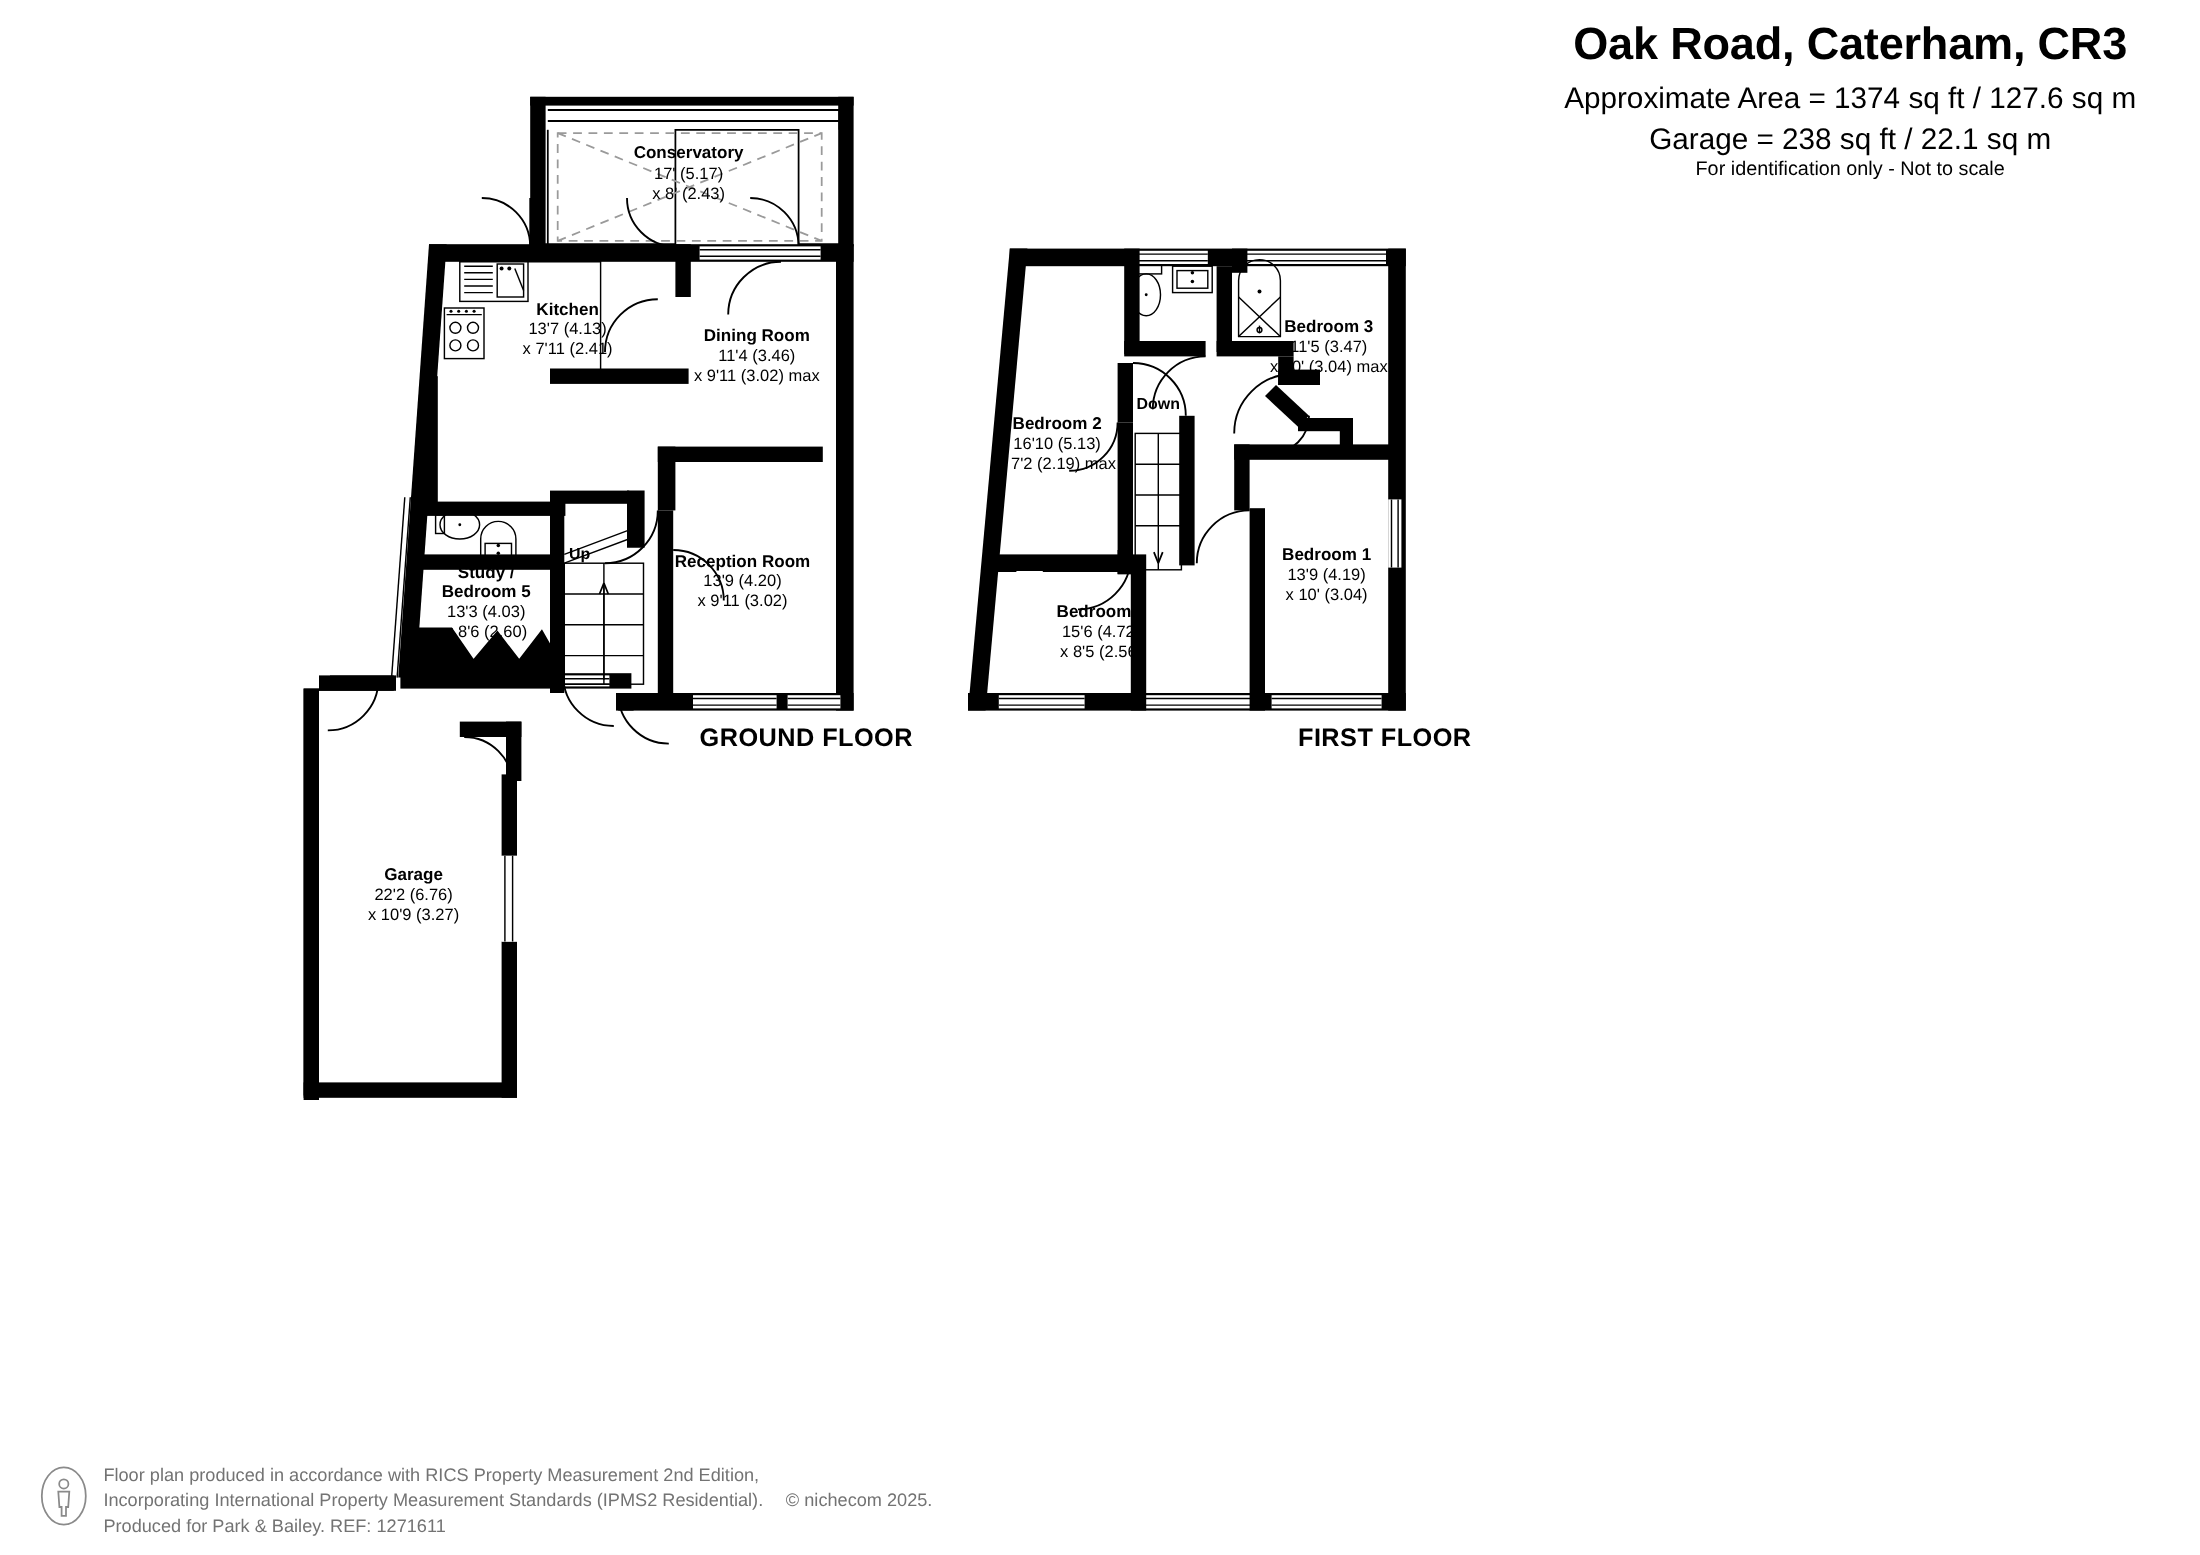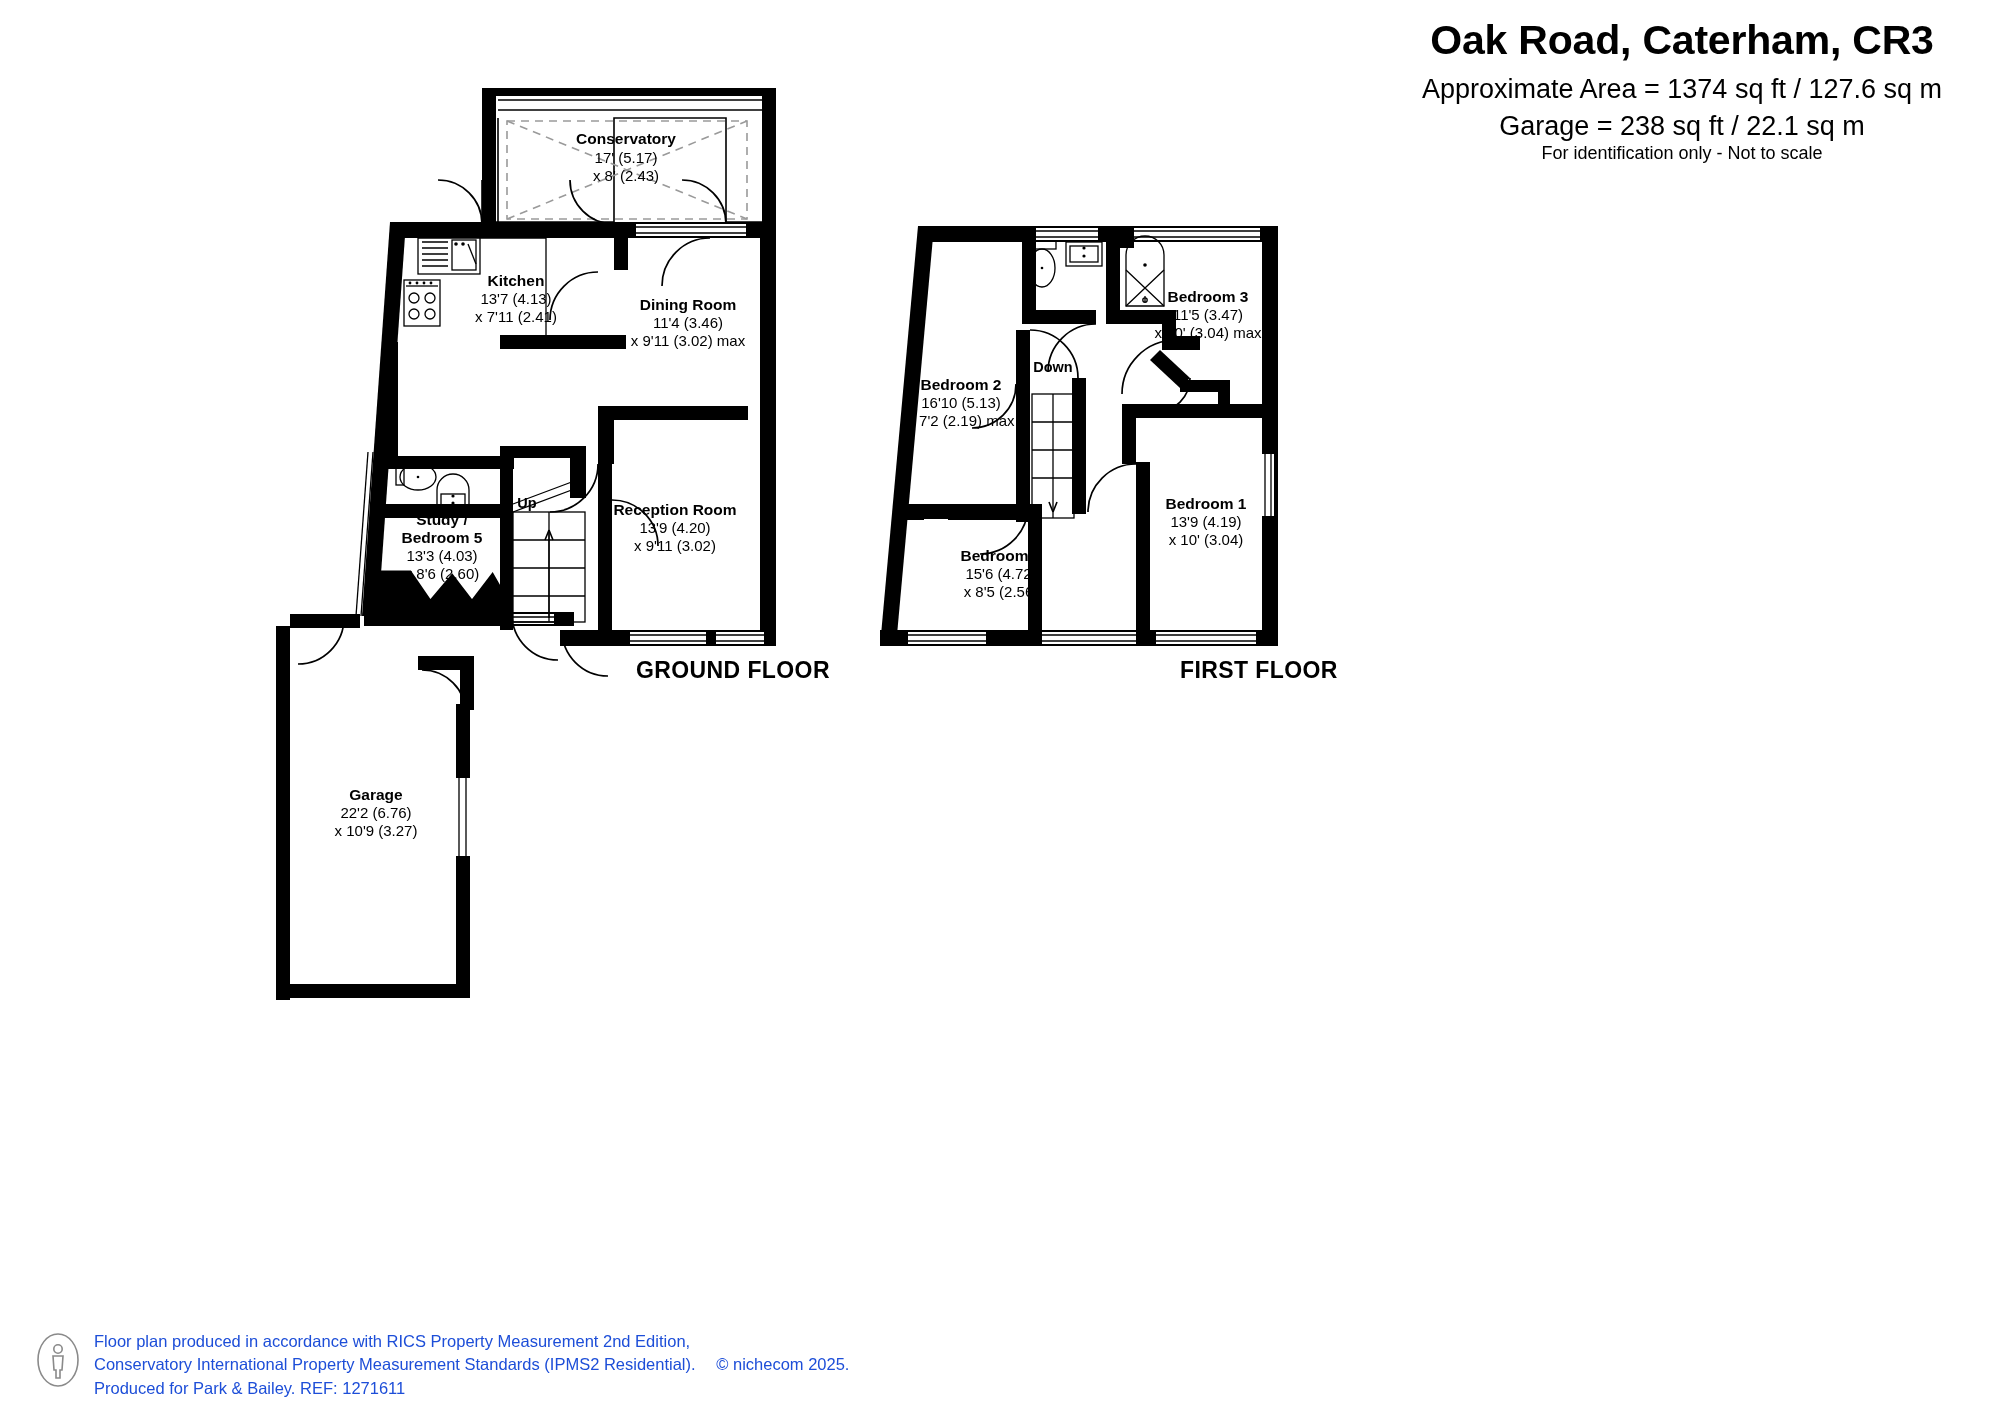--- a/index.html
+++ b/index.html
@@ -89,21 +89,21 @@
   #footer .badge {
     width: 44px;
     height: 56px;
     flex: 0 0 auto;
     margin-right: 14px;
     margin-top: 2px;
   }
   #footer .notes {
     font-size: 16.5px;
     line-height: 1.42;
-    color: #1d4ed8;
+    color: #737373;
   }
   #footer .notes .row { white-space: nowrap; }
   #footer .copyright { margin-left: 16px; }
   #footer .ref { }
 </style>
 </head>
 <body>
 
 <div id="header">
   <div class="title">Oak Road, Caterham, CR3</div>
@@ -433,21 +433,21 @@
       <ellipse cx="22" cy="28" rx="20" ry="26" fill="none" stroke="#8a8a8a" stroke-width="1.6"></ellipse>
       <circle cx="22" cy="17" r="4.2" fill="none" stroke="#8a8a8a" stroke-width="1.6"></circle>
       <path d="M 17 24 L 27 24 L 26 38 L 24 38 L 24 46 L 20 46 L 20 38 L 18 38 Z" fill="none" stroke="#8a8a8a" stroke-width="1.6"></path>
     </svg>
   </div>
   <div class="notes">
     <div class="row">
       <span>Floor plan produced in accordance with RICS Property Measurement 2nd Edition,</span>
     </div>
     <div class="row">
-      <span>Conservatory International Property Measurement Standards (IPMS2 Residential).</span>
+      <span>Incorporating International Property Measurement Standards (IPMS2 Residential).</span>
       <span class="copyright">© nichecom 2025.</span>
     </div>
     <div class="row">
       <span>Produced for Park &amp; Bailey.</span>
       <span class="ref">REF:  1271611</span>
     </div>
   </div>
 </div>
 
 </body></html>

